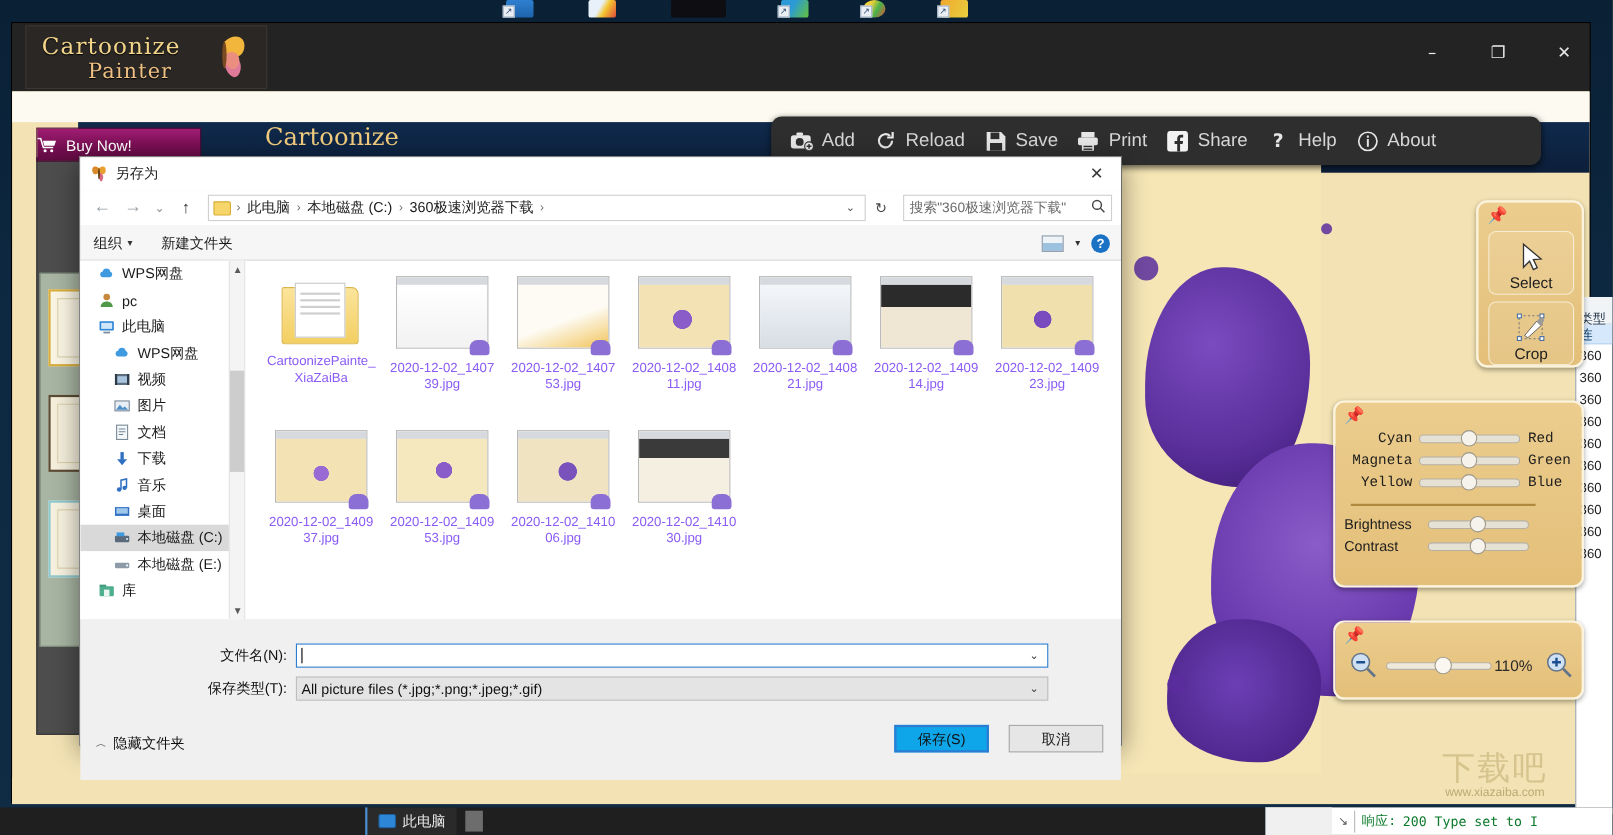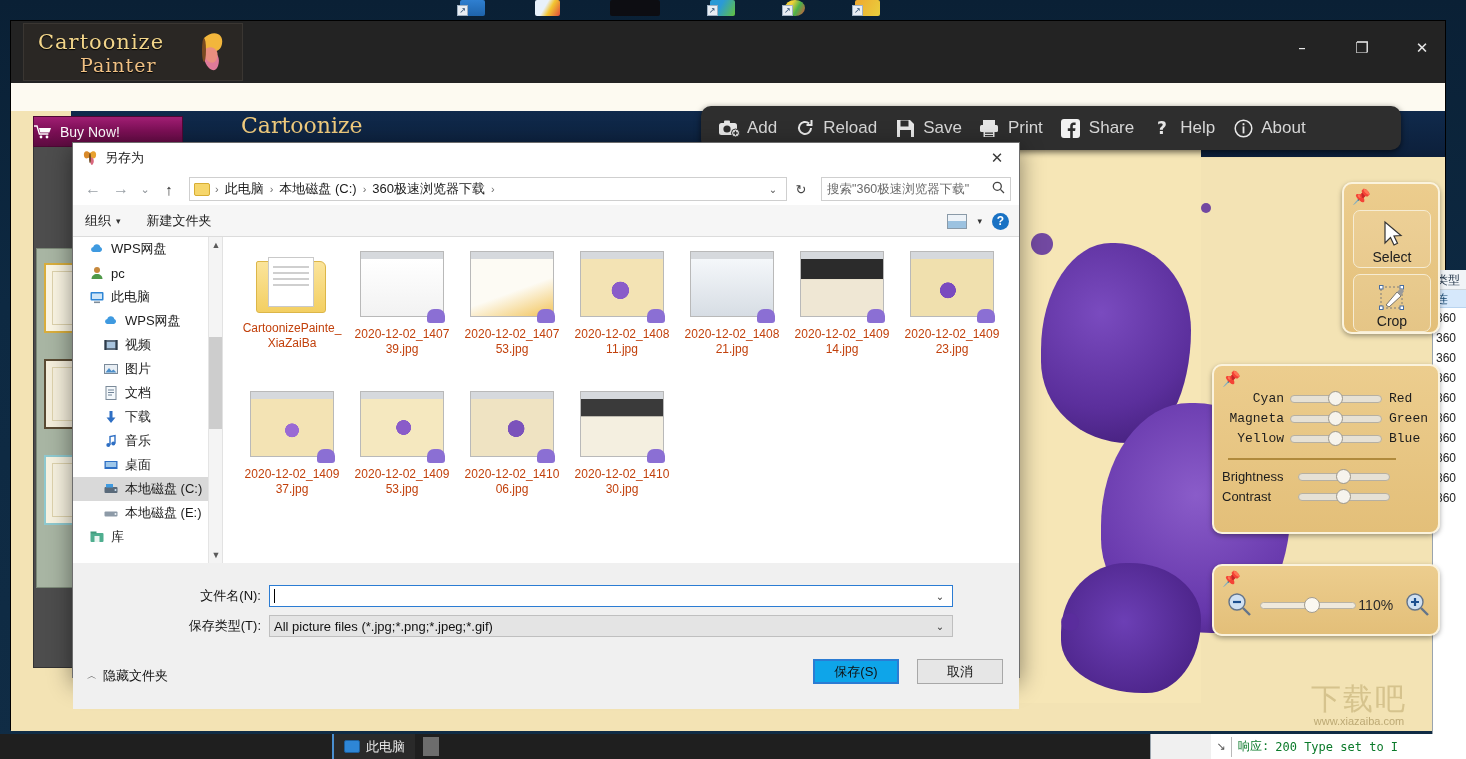--- a/index.html
+++ b/index.html
@@ -224,21 +224,21 @@
   .zoom-pct { font-size: 14px; color: #2a2a2a; width: 40px; }
 
   
   .bg-explorer {
     position: absolute; left: 1432px; top: 270px; width: 34px; height: 470px;
     background: #fff; border-left: 1px solid #9aa4ad; font-size: 12px;
     overflow: hidden; z-index: 3;
   }
   .bge-head {
     height: 20px; background: #f1f4f7; border-bottom: 1px solid #cfd6dc;
-    color: #24364a; padding: 2px 3px; font-size: 12px;
+    color: #24364a; padding: 12px 3px; font-size: 12px;
   }
   .bge-blue {
     height: 18px; background: #d6e8fb; border-bottom: 1px solid #b9d4ef;
     color: #14456f; padding: 1px 3px; font-size: 12px;
   }
   .bge-row {
     height: 20px; line-height: 20px; padding-left: 3px; color: #222; font-size: 12px;
   }
 
   
@@ -348,21 +348,21 @@
     position: relative; overflow: hidden;
   }
   .fshot .bar { position: absolute; left:0; top:0; width: 100%; height: 7px; background: #d6d9dd; }
   .fshot .body { position: absolute; left:0; top:7px; width: 100%; bottom:0; }
   .cloud-badge {
     position: absolute; right: -1px; bottom: -2px; width: 18px; height: 14px;
     background: #8b6fd4; border-radius: 7px 7px 3px 3px;
   }
   .fname {
     margin-top: 6px; width: 100px; text-align: center; font-size: 12px;
-    color: #c2410c; line-height: 15px; word-break: break-all;
+    color: #8b5cf6; line-height: 15px; word-break: break-all;
   }
   .folder-ico {
     width: 72px; height: 58px; margin-top: 6px; position: relative;
   }
   .folder-ico .back {
     position: absolute; left: 0; top: 4px; width: 70px; height: 52px;
     background: linear-gradient(180deg,#fbe49b,#f3cf62);
     border: 1px solid #dcb648; border-radius: 2px 6px 3px 3px;
   }
   .folder-ico .page {

